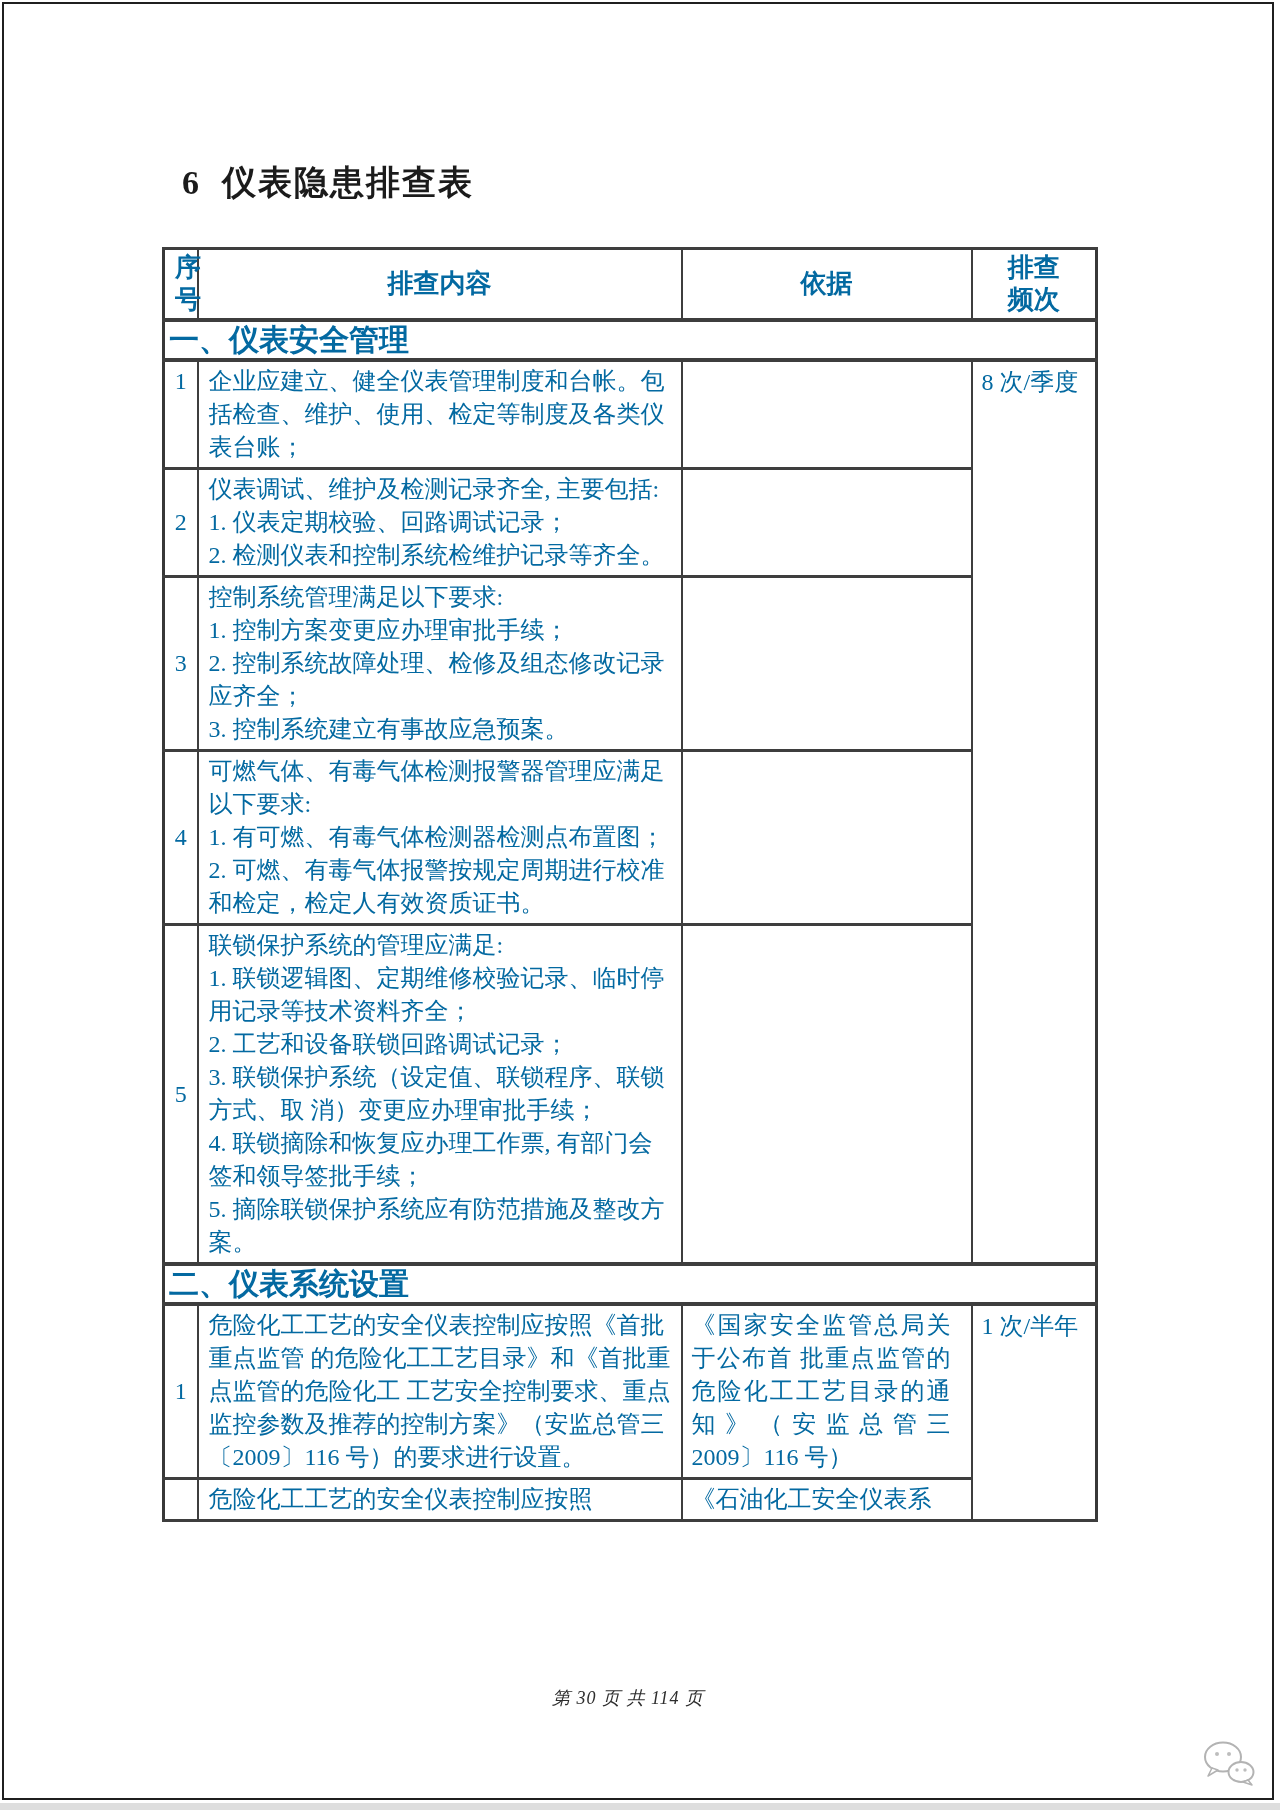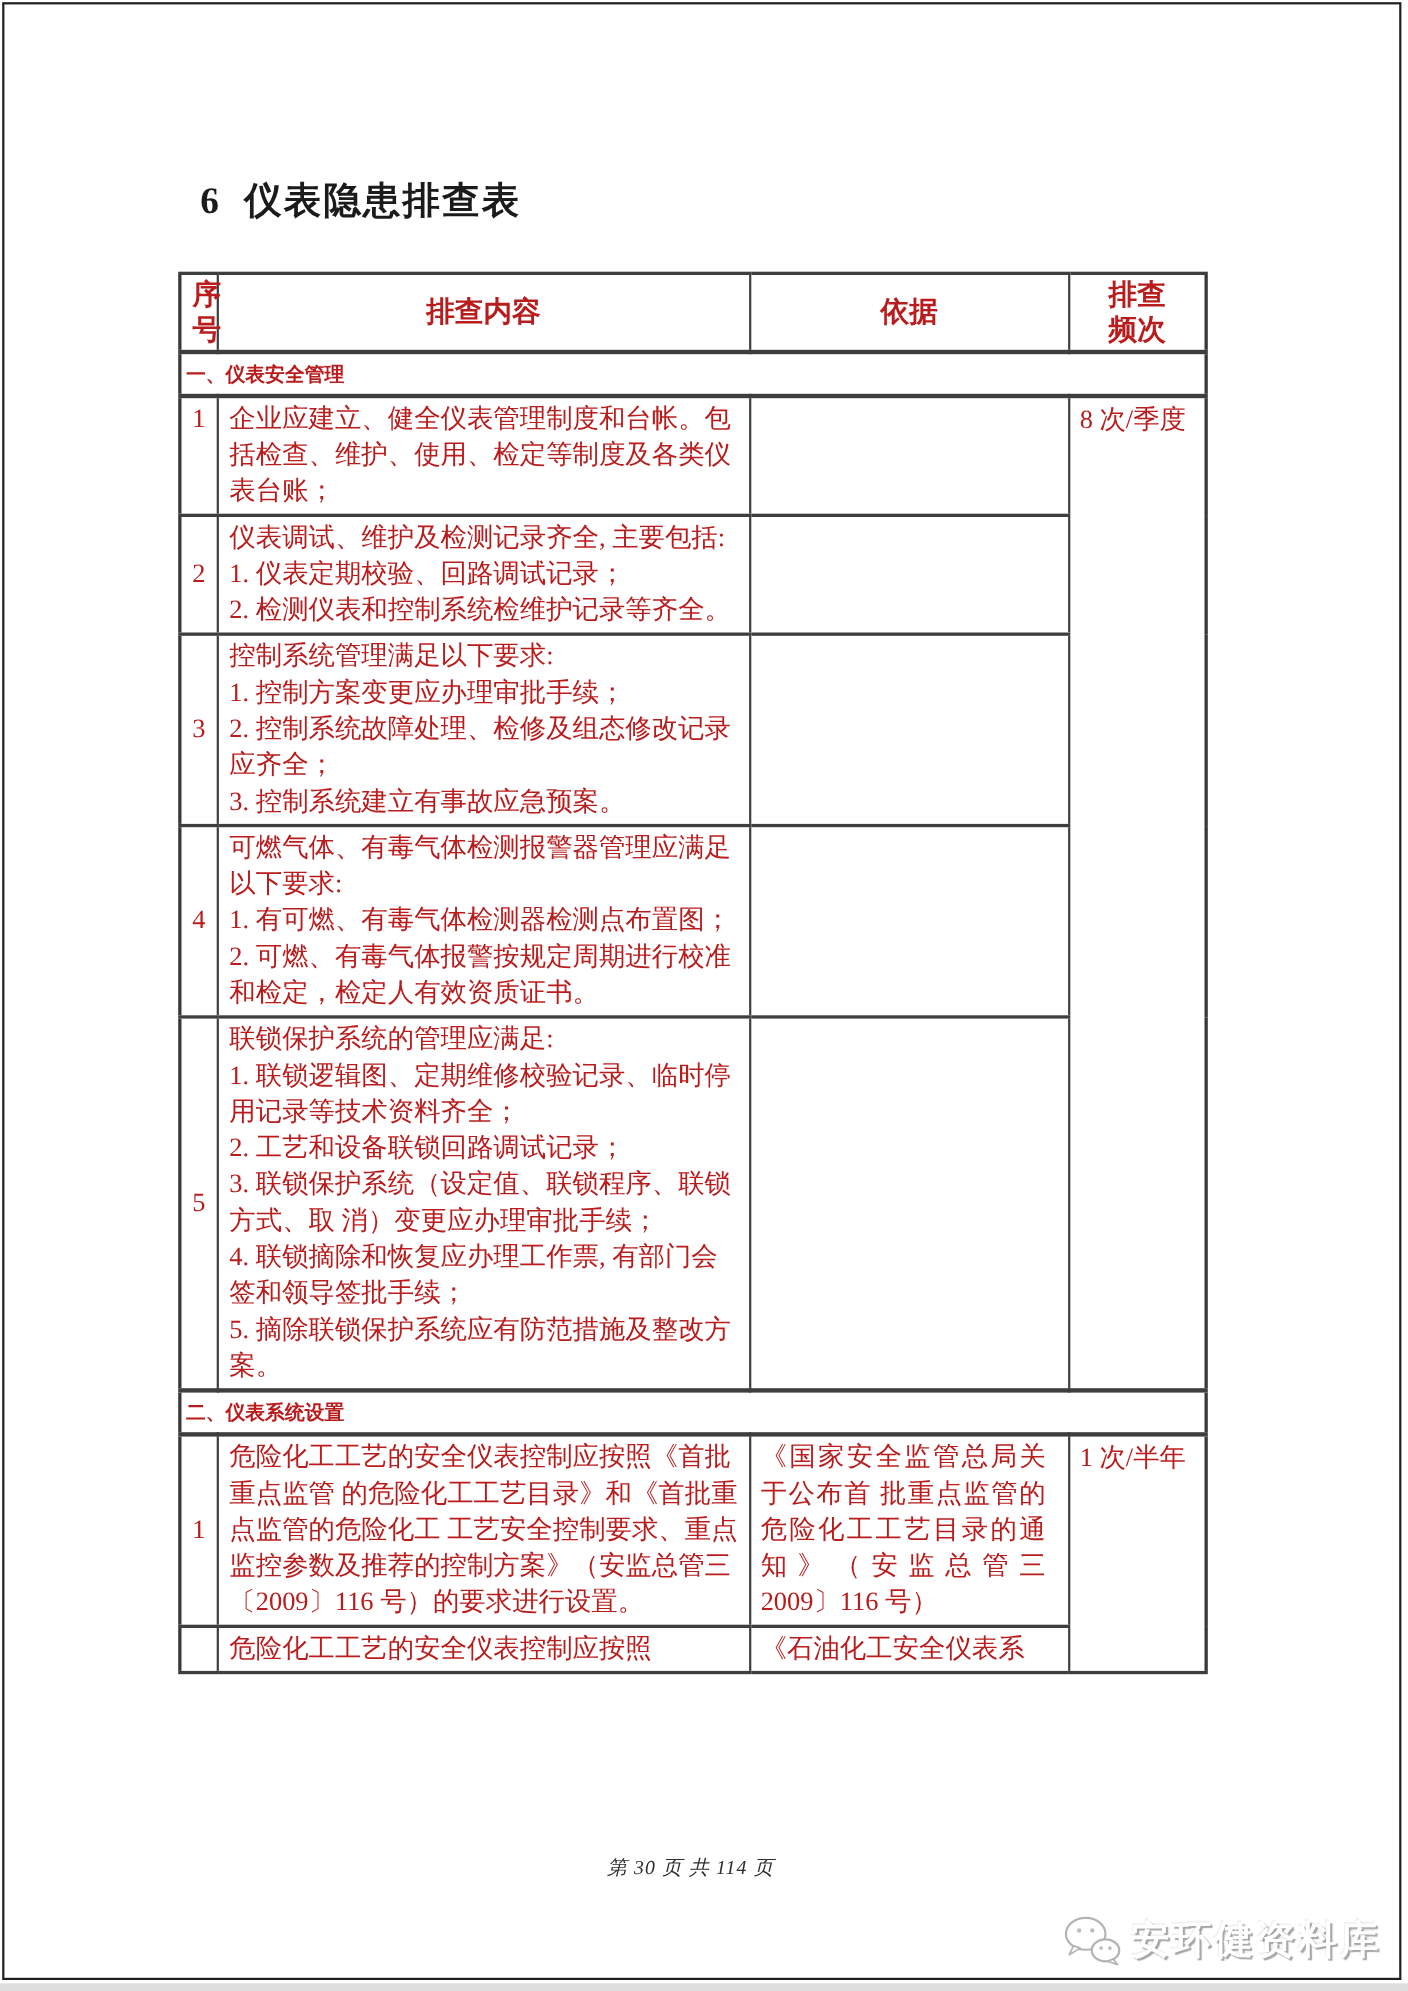--- a/index.html
+++ b/index.html
@@ -16,34 +16,34 @@
     position:absolute; left:0; bottom:0; width:1280px; height:7px; background:#dededе;
     background:#dedede;
   }
   .doc-title {
     position:absolute; left:182px; top:160px;
     font-size:34px; font-weight:bold; letter-spacing:2px; white-space:pre;
   }
   table.inspection {
     position:absolute; left:162px; top:247px; width:933px;
     border-collapse:collapse; table-layout:fixed;
-    font-size:24px; color:#b91c1c;
+    font-size:24px; color:#0369a1;
     border:3px solid #383838;
   }
   table.inspection td, table.inspection th {
     border-left:2px solid #3e3e3e; border-right:2px solid #3e3e3e;
     border-top:3px solid #3e3e3e; border-bottom:3px solid #3e3e3e;
     box-sizing:border-box;
   }
   tr.head-row th {
     height:66px; font-size:26px; font-weight:bold; text-align:center;
     vertical-align:middle; padding:2px 10px; line-height:32px;
   }
   tr.section-row td {
-    height:38px; font-size:18px; font-weight:bold; text-align:left;
+    height:38px; font-size:30px; font-weight:bold; text-align:left;
     padding:1px 4px; line-height:34px;
     border-top-width:4px; border-bottom-width:4px;
   }
   td.c-no {
     text-align:center; vertical-align:middle; padding:2px 1px; line-height:33px;
   }
   td.c-no.v-top { vertical-align:top; padding-top:3px; }
   td.c-content {
     text-align:left; vertical-align:top; padding:3px 8px 3px 10px;
     line-height:33px; white-space:pre-line;
@@ -162,16 +162,15 @@
       <ellipse cx="21" cy="17" rx="18" ry="14.5" fill="#ffffff" stroke="#b3b3b3" stroke-width="2"></ellipse>
       <path d="M10 28 L6 36 L16 30 Z" fill="#ffffff" stroke="#b3b3b3" stroke-width="1.5" stroke-linejoin="round"></path>
       <circle cx="15" cy="14" r="2" fill="#bdbdbd"></circle>
       <circle cx="27" cy="14" r="2" fill="#bdbdbd"></circle>
       <ellipse cx="39" cy="32" rx="12.5" ry="10" fill="#ffffff" stroke="#b3b3b3" stroke-width="2"></ellipse>
       <path d="M46 40 L50 45 L41 42 Z" fill="#ffffff" stroke="#b3b3b3" stroke-width="1.5" stroke-linejoin="round"></path>
       <circle cx="35" cy="30" r="1.7" fill="#bdbdbd"></circle>
       <circle cx="43" cy="30" r="1.7" fill="#bdbdbd"></circle>
     </svg>
   </span>
-  <span class="wm-text">安环健资料库</span>
 </div>
 
 <div class="bottom-strip"></div>
 
 </body></html>

